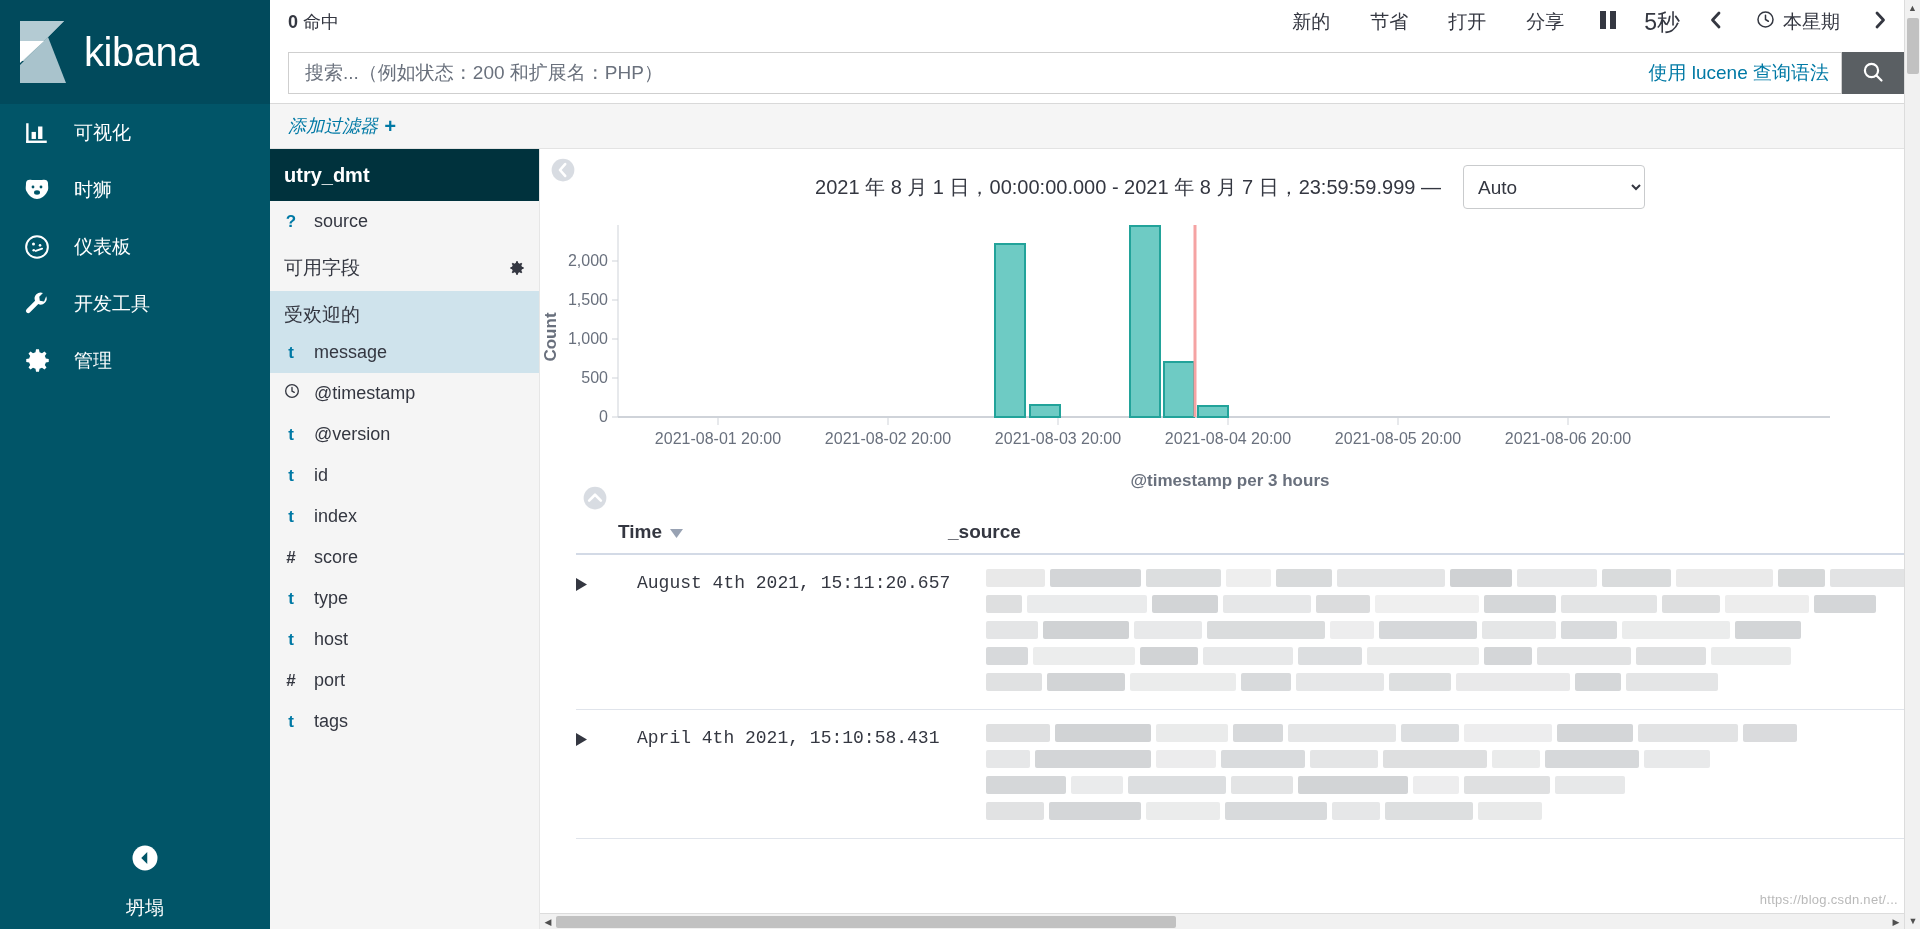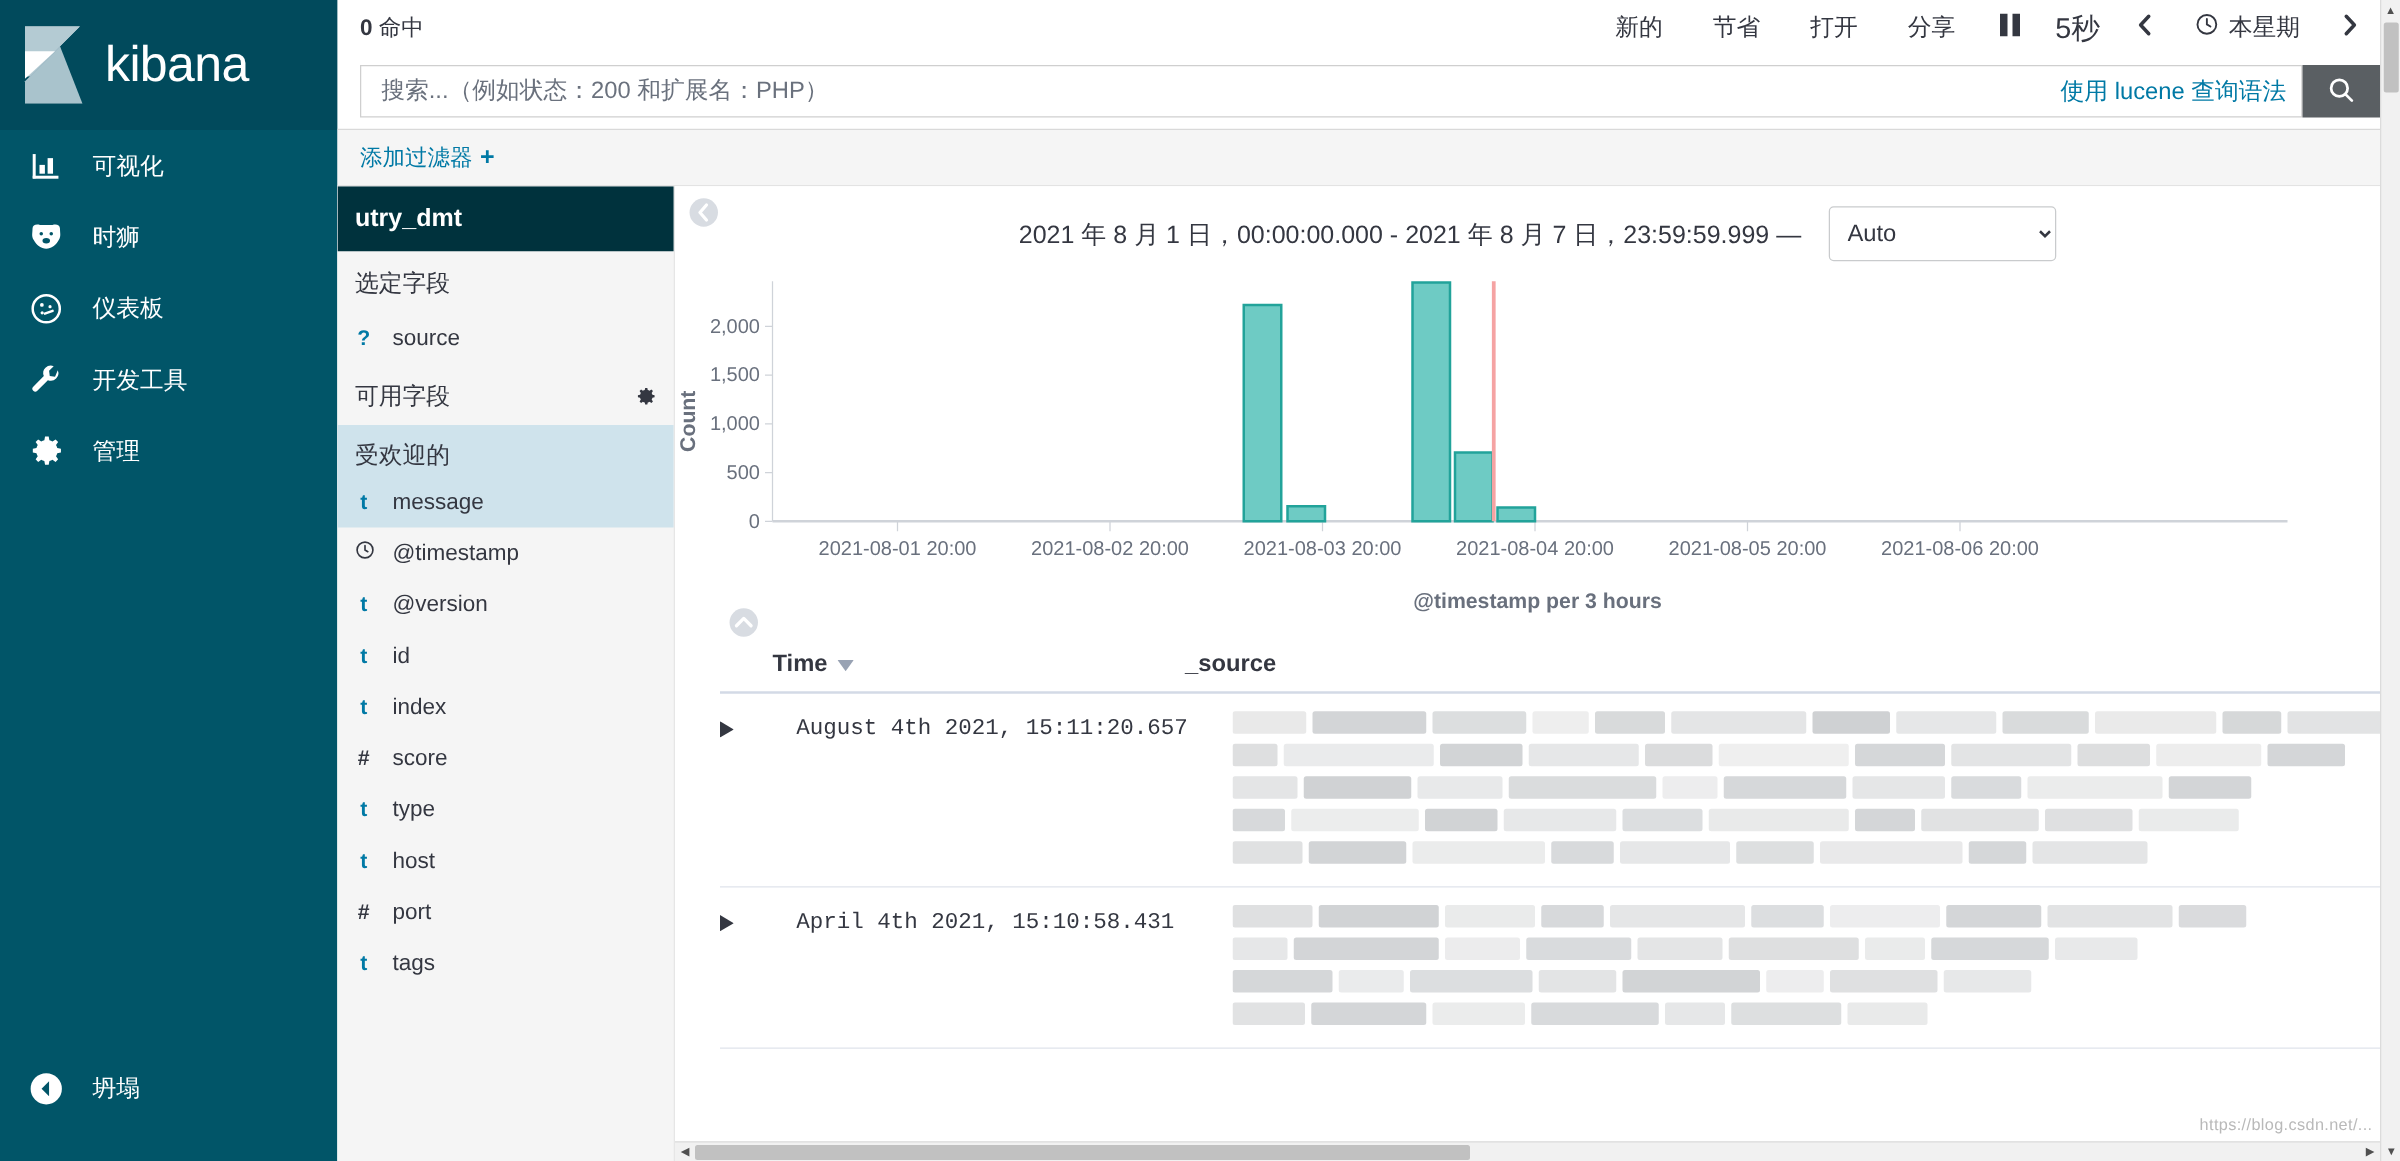--- a/index.html
+++ b/index.html
@@ -32,20 +32,21 @@
     padding-left: 20px; color: #ffffff; font-size: 19px; cursor: pointer;
   }
   .navitem.active { background: #0079a5; }
   .navicon { width: 34px; height: 34px; display:flex; align-items:center; justify-content:center; flex: 0 0 34px; }
   .navicon svg { display: block; }
   .navspacer { flex: 1 1 auto; }
   .collapse-item {
     height: 60px; display: flex; align-items: center; gap: 20px;
     padding-left: 20px; color: #ffffff; font-size: 19px; cursor: pointer;
     margin-bottom: 28px;
+    flex-direction: column;
   }
 
   
   .right { flex: 1 1 auto; display: flex; flex-direction: column; min-width: 0; position: relative; }
 
   
   .topbar {
     height: 104px; background: #ffffff; border-bottom: 1px solid #d9d9d9;
     display: flex; flex-direction: column; padding: 0 16px 0 18px; position: relative;
   }
@@ -84,21 +85,21 @@
   .searchbox input::placeholder { color: #6a717d; }
   .lucene-link { font-size: 19px; color: #0079a5; white-space: nowrap; cursor: pointer; padding-left: 10px; }
   .search-btn {
     width: 62px; background: #5a5f63; border: 0; cursor: pointer;
     display: flex; align-items: center; justify-content: center;
   }
 
   
   .filterbar {
     height: 45px; background: #f5f5f5; border-bottom: 1px solid #e3e3e3;
-    display: flex; align-items: center; padding-left: 18px;
+    display: flex; align-items: center; padding-left: 18px; font-style: italic;
   }
   .add-filter { font-size: 18px; color: #0079a5; cursor: pointer; display: flex; align-items: center; gap: 6px; }
   .add-filter .plus { font-weight: 700; font-size: 20px; }
 
   
   .body { flex: 1 1 auto; display: flex; min-height: 0; position: relative; background: #fff; }
 
   
   .fieldbar {
     width: 270px; flex: 0 0 270px; background: #f5f5f5; display: flex; flex-direction: column;
@@ -362,23 +363,20 @@
         <span>添加过滤器</span>
         <span class="plus">+</span>
       </div>
     </div>
 
     <div class="body">
 
       <div class="fieldbar">
         <div class="index-pattern">utry_dmt</div>
 
-        <div class="field-section-title">
-          <span>选定字段</span>
-        </div>
 
         <div class="field-row">
           <span class="ftype q">?</span>
           <span class="fname">source</span>
         </div>
 
         <div class="field-section-title">
           <span>可用字段</span>
           <span class="gear">
             <svg width="16" height="16" viewBox="0 0 24 24">

